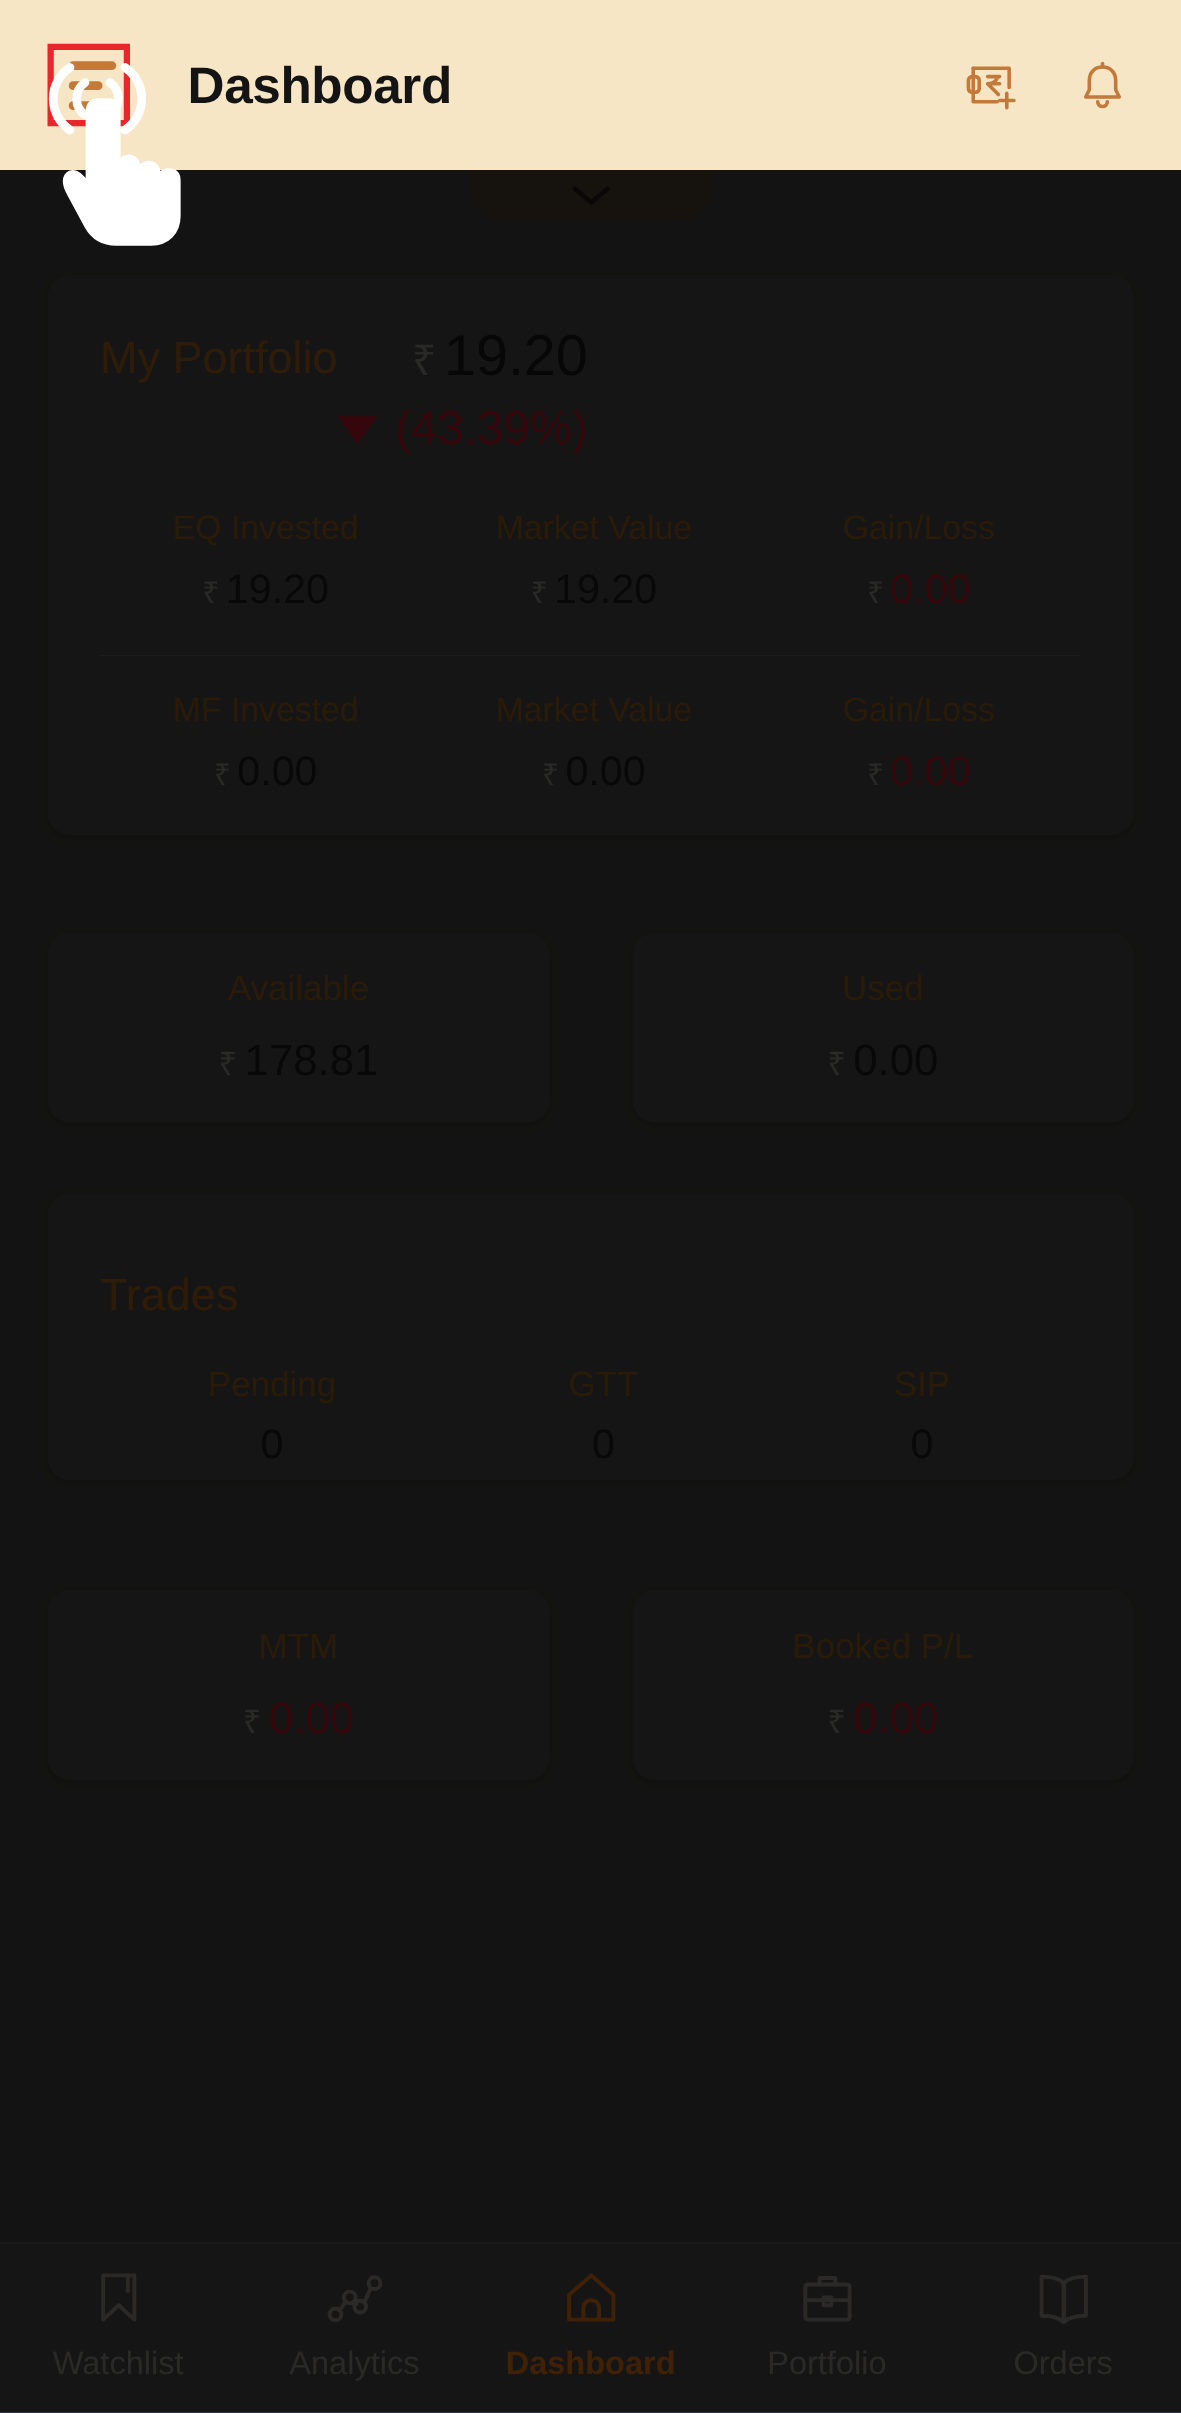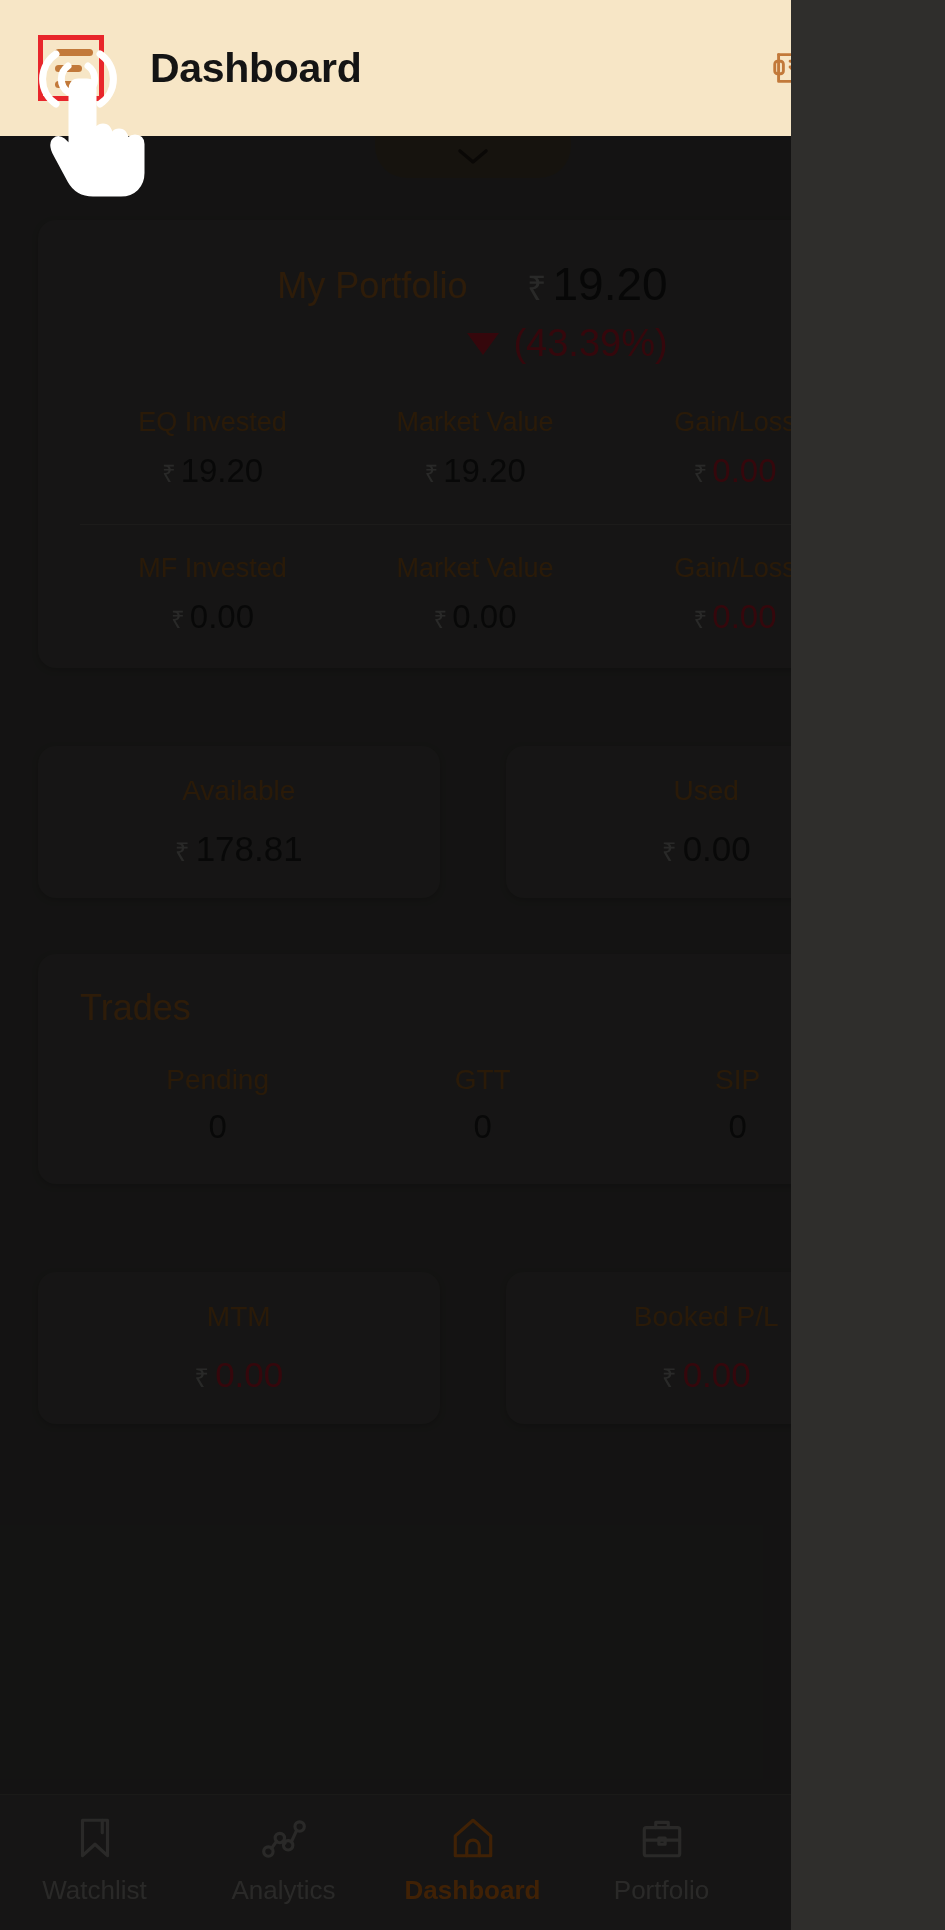--- a/index.html
+++ b/index.html
@@ -8,21 +8,21 @@
     width: 945px;
     height: 1930px;
     background: #2f2e2c;
     font-family: "Liberation Sans", sans-serif;
     overflow: hidden;
   }
 
   
   #app {
     position: relative;
-    width: 791px;
+    width: 945px;
     height: 1930px;
     background: #3b82f6;
     overflow: hidden;
   }
 
   
   .header {
     position: absolute;
     top: 0; left: 0;
     width: 945px;
@@ -111,21 +111,21 @@
   .portfolio-card {
     position: absolute;
     top: 84px;
     left: 38px;
     width: 869px;
     height: 448px;
     padding: 40px 42px 0 42px;
   }
   .pf-top {
     display: flex;
-    justify-content: center;
+    justify-content: flex-start;
     align-items: flex-start;
   }
   .pf-title {
     font-size: 36px;
     color: #7a4a18;
     font-weight: 400;
     line-height: 1;
     padding-top: 8px;
   }
   .pf-right { text-align: right; }
@@ -212,20 +212,21 @@
     left: 38px;
     width: 869px;
     height: 230px;
     padding: 36px 42px 0 42px;
   }
   .trades-title {
     font-size: 36px;
     color: #7a4a18;
     line-height: 1;
     margin-bottom: 38px;
+    margin-top: 28px;
   }
   .trades-row { display: flex; }
   .trade-col { flex: 1; text-align: center; }
   .trade-col.c1 { flex: 1.08; }
   .trade-label { font-size: 28px; color: #6e4516; margin-bottom: 12px; }
   .trade-value { font-size: 33px; color: #151515; }
 
   
   .bottom-nav {
     position: absolute;

